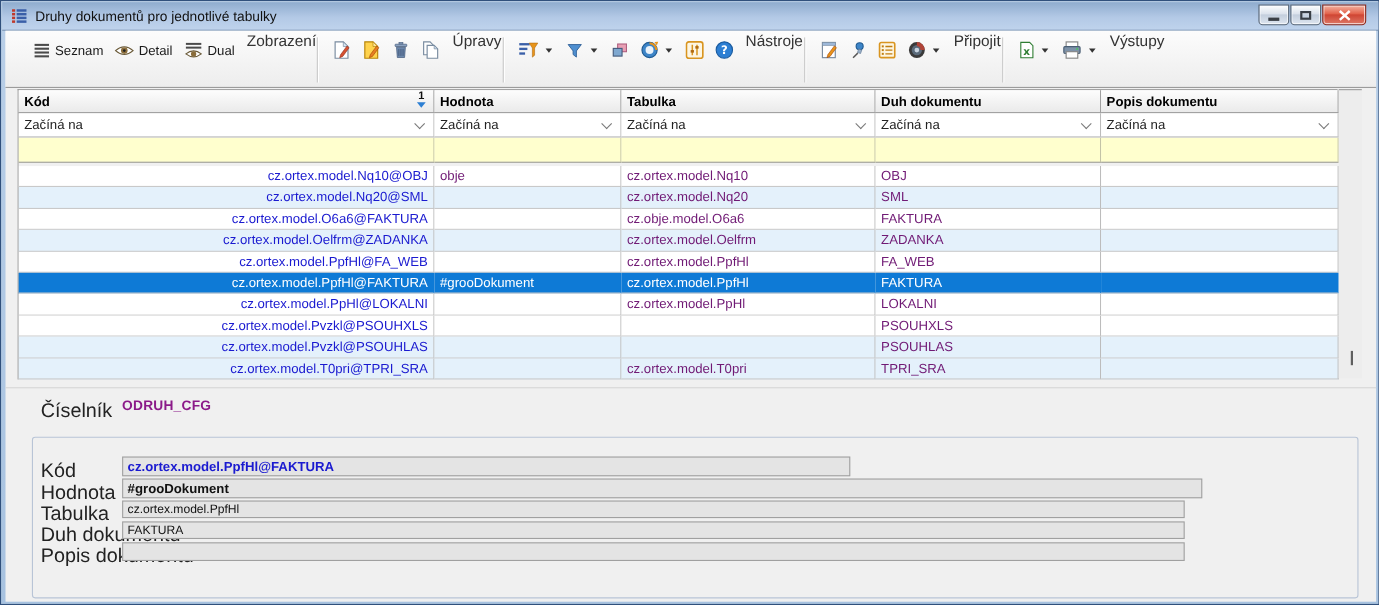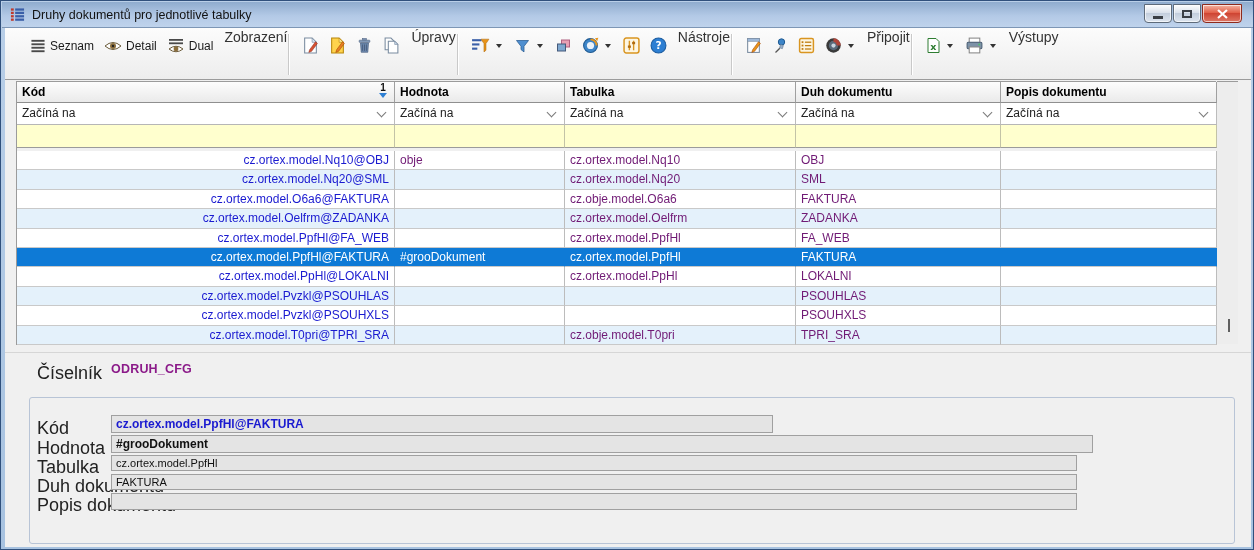--- a/index.html
+++ b/index.html
@@ -417,38 +417,38 @@
         <div class="gcell">FAKTURA</div>
         <div class="gcell"></div>
       </div>
       <div class="grow">
         <div class="gcell c-kod">cz.ortex.model.PpHl@LOKALNI</div>
         <div class="gcell"></div>
         <div class="gcell">cz.ortex.model.PpHl</div>
         <div class="gcell">LOKALNI</div>
         <div class="gcell"></div>
       </div>
+      <div class="grow">
+        <div class="gcell c-kod">cz.ortex.model.Pvzkl@PSOUHXLS</div>
+        <div class="gcell"></div>
+        <div class="gcell"></div>
+        <div class="gcell">PSOUHXLS</div>
+        <div class="gcell"></div>
+      </div>
       <div class="grow alt">
         <div class="gcell c-kod">cz.ortex.model.Pvzkl@PSOUHLAS</div>
         <div class="gcell"></div>
         <div class="gcell"></div>
         <div class="gcell">PSOUHLAS</div>
         <div class="gcell"></div>
       </div>
-      <div class="grow">
-        <div class="gcell c-kod">cz.ortex.model.Pvzkl@PSOUHXLS</div>
-        <div class="gcell"></div>
-        <div class="gcell"></div>
-        <div class="gcell">PSOUHXLS</div>
-        <div class="gcell"></div>
-      </div>
       <div class="grow alt">
         <div class="gcell c-kod">cz.ortex.model.T0pri@TPRI_SRA</div>
         <div class="gcell"></div>
-        <div class="gcell">cz.obje.model.T0pri</div>
+        <div class="gcell">cz.ortex.model.T0pri</div>
         <div class="gcell">TPRI_SRA</div>
         <div class="gcell"></div>
       </div>
     </div>
   </div>
 
   <div class="ggutter"></div>
   <div class="scroll-tick"></div>
   <div class="splitline"></div>
 

